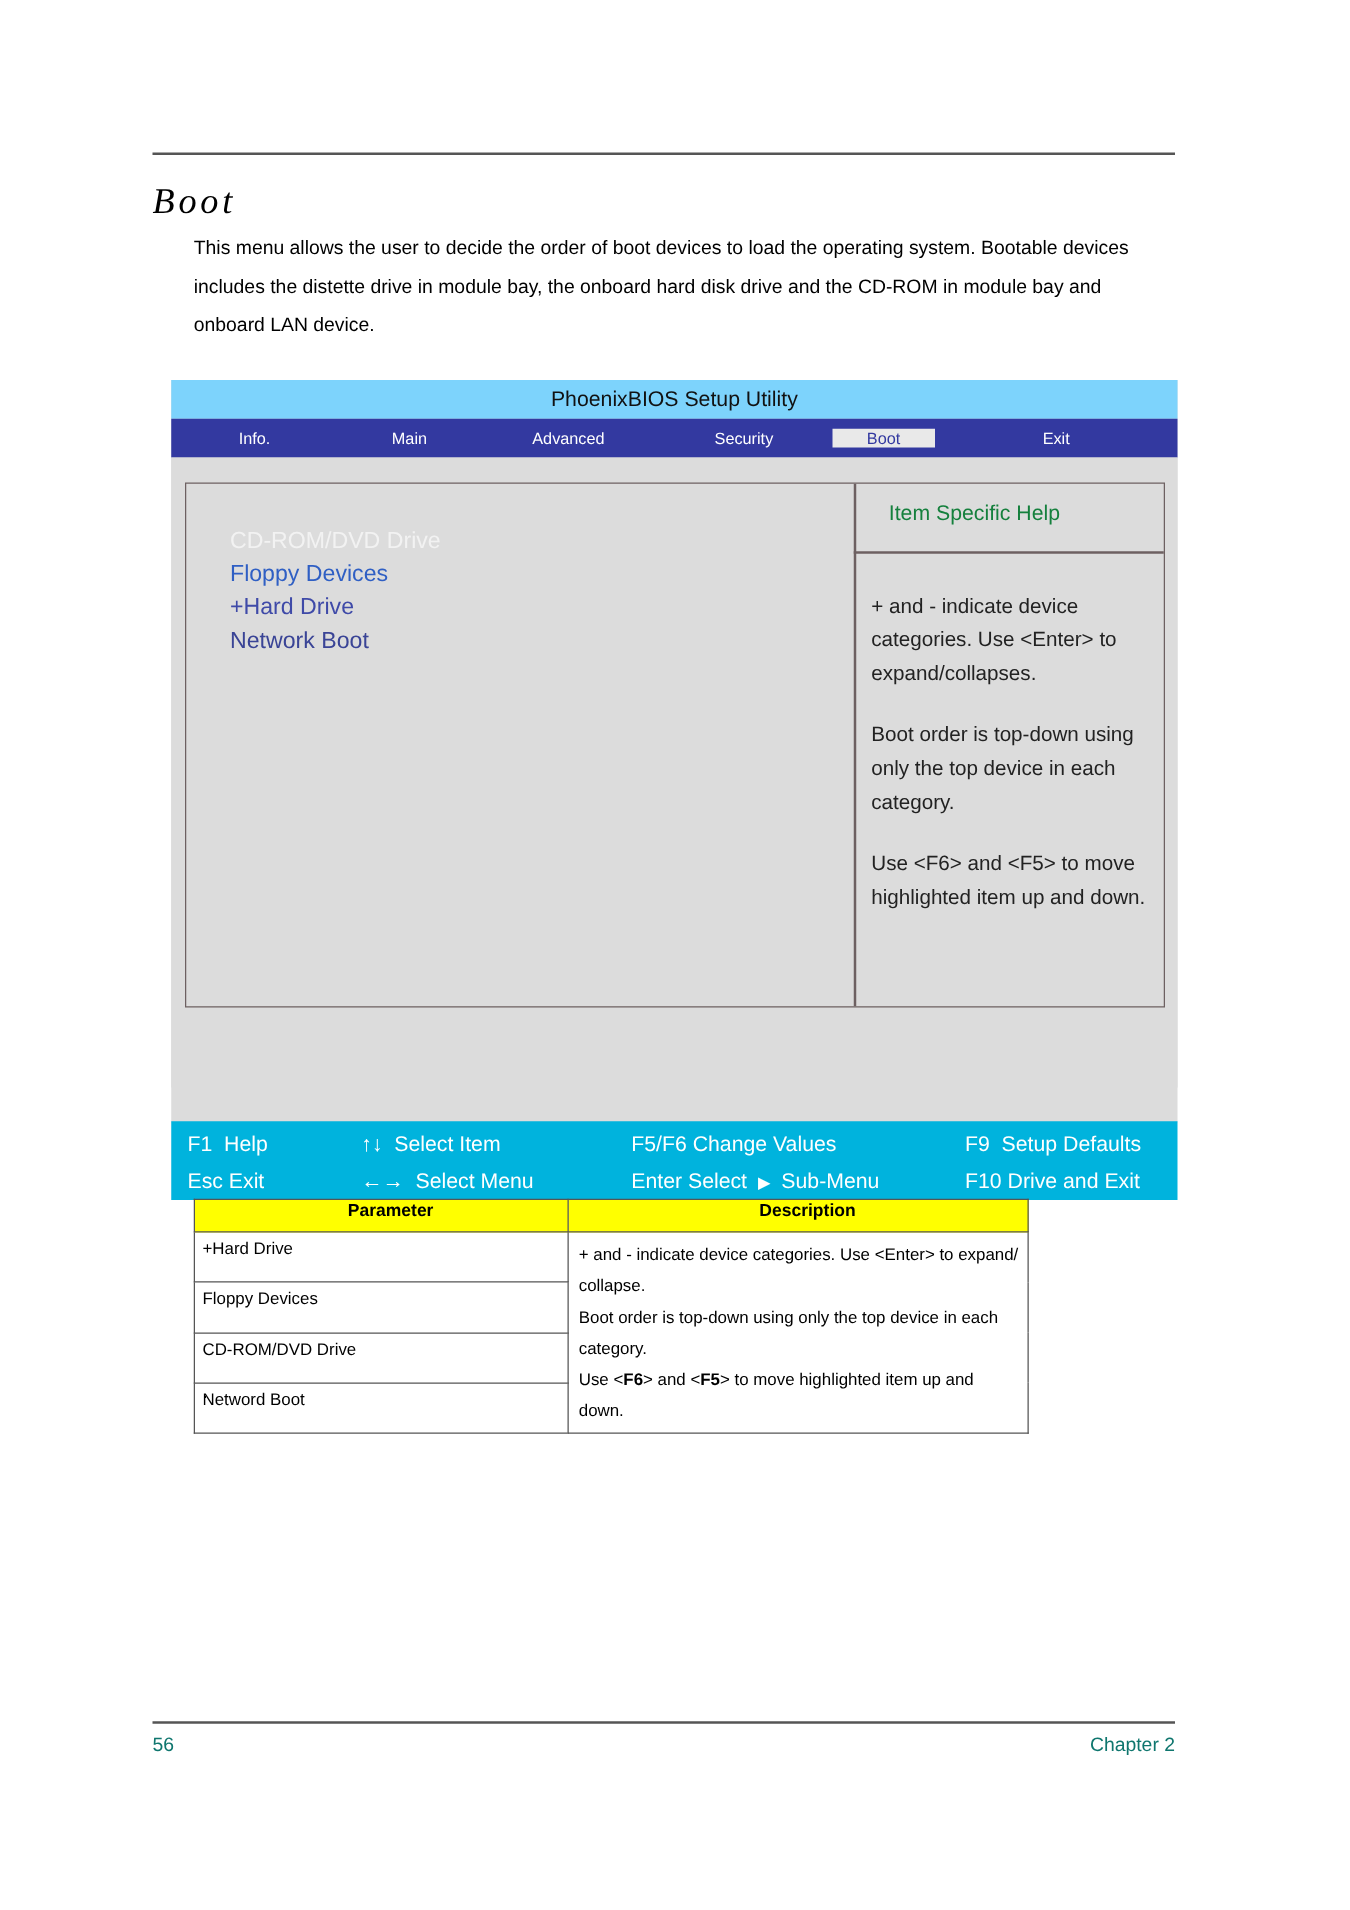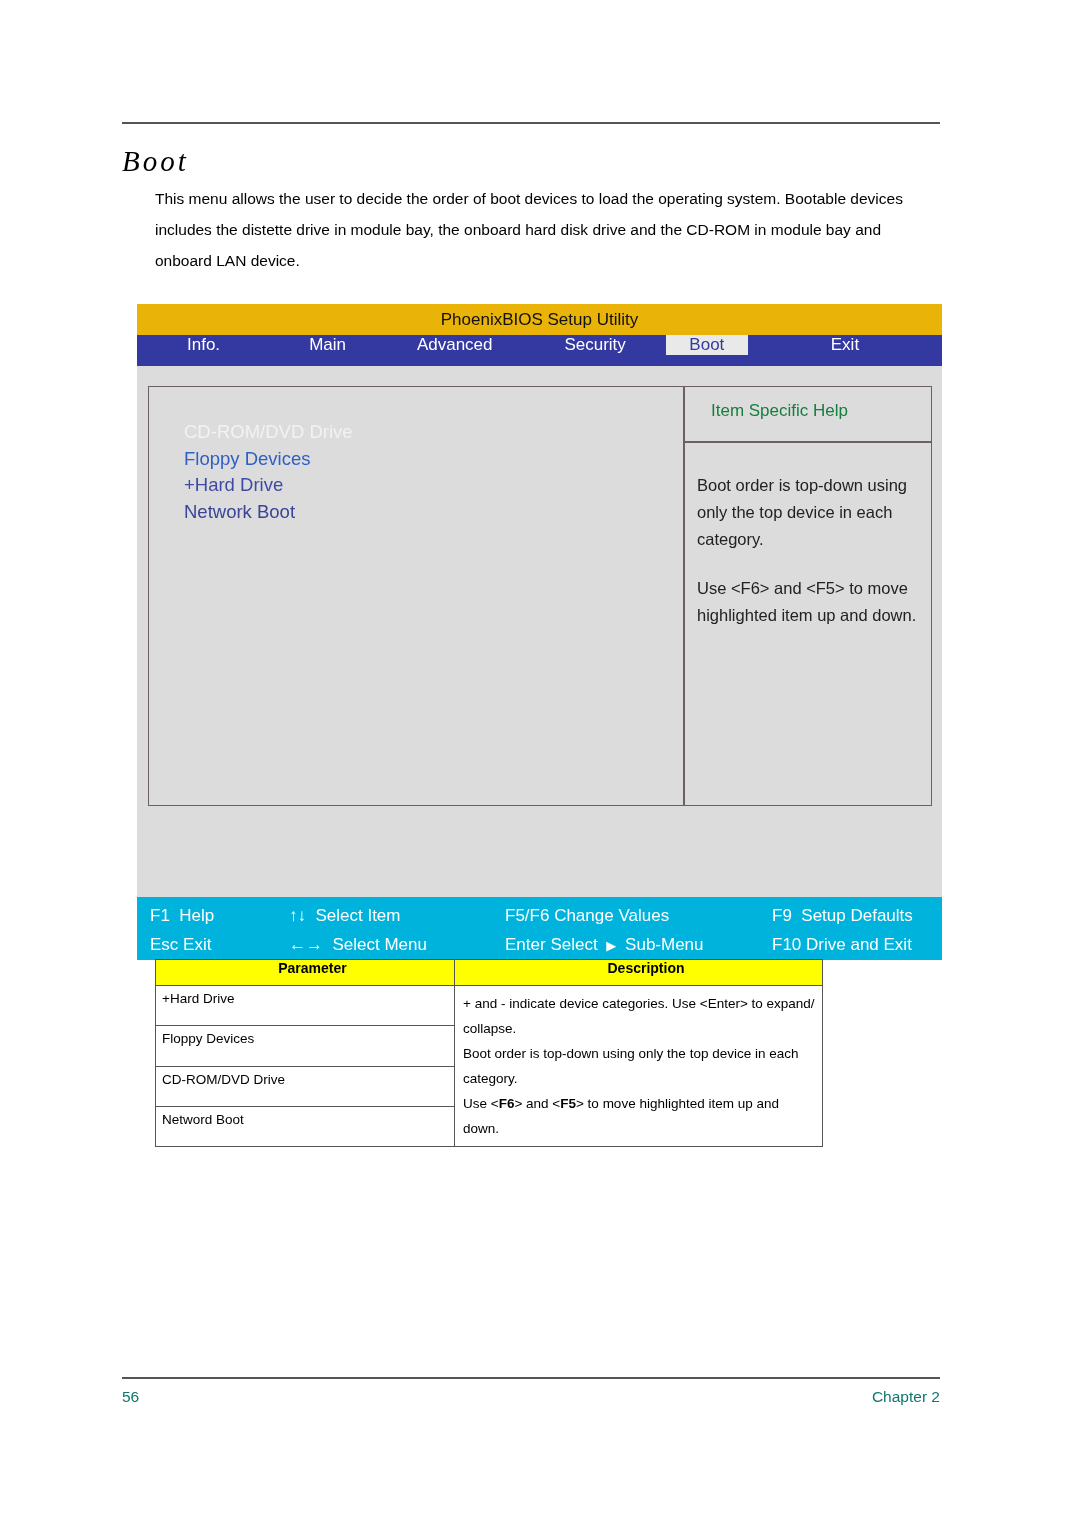--- a/index.html
+++ b/index.html
@@ -63,33 +63,33 @@
   .bios {
     position: absolute;
     left: 137px;
     top: 304px;
     width: 805px;
     height: 594px;
     background: #dcdcdc;
   }
   .bios-title {
     height: 31px;
-    background: #eab308;
+    background: #7dd3fc;
     display: flex;
     align-items: center;
     justify-content: center;
     font-size: 17px;
     color: #111;
   }
   .bios-tabs {
     height: 31px;
     background: #3339a0;
     display: flex;
-    align-items: flex-start;
-    font-size: 17px;
+    align-items: center;
+    font-size: 13px;
   }
   .bios-tab {
     display: flex;
     align-items: center;
     justify-content: center;
     color: #ffffff;
     padding: 0 6px;
   }
   .bios-tab.t-info     { width: 133px; }
   .bios-tab.t-main     { width: 113px; }
@@ -268,20 +268,21 @@
 
       <div class="boot-list">
         <div class="boot-item selected">CD-ROM/DVD Drive</div>
         <div class="boot-item c-blue">Floppy Devices</div>
         <div class="boot-item c-indigo">+Hard Drive</div>
         <div class="boot-item c-navy">Network Boot</div>
       </div>
 
       <div class="help-title">Item Specific Help</div>
       <div class="help-body">
+        <p>+ and - indicate device categories. Use  &lt;Enter&gt; to expand/collapses.</p>
         <p>Boot order is top-down using only the top device in each category.</p>
         <p>Use &lt;F6&gt; and &lt;F5&gt; to move highlighted item up and down.</p>
       </div>
     </div>
 
     <div class="bios-keys">
 
       <div class="keys-row r1">
         <div class="kcell c1">
           <span class="kk">F1</span>

